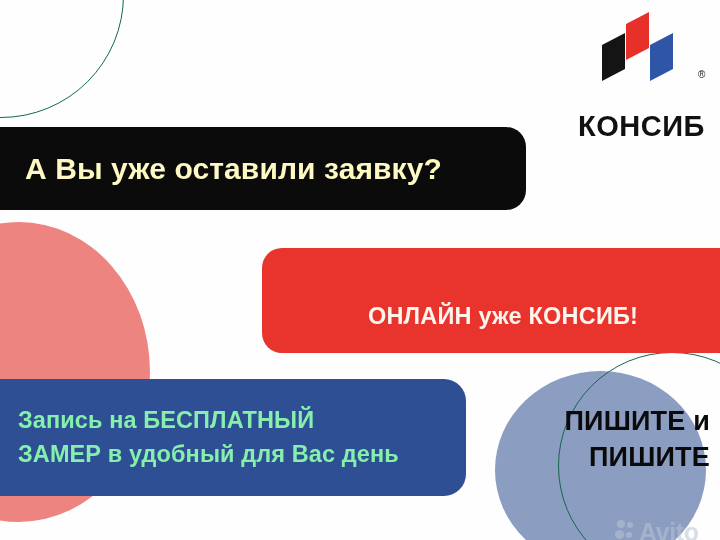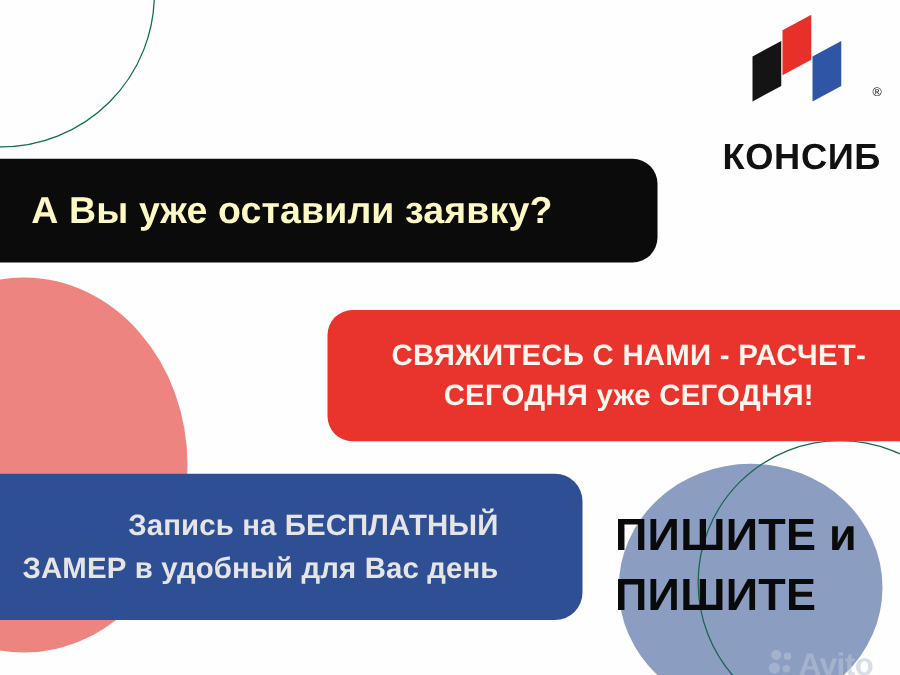--- a/index.html
+++ b/index.html
@@ -148,37 +148,36 @@
     left: -26px;
     top: 379px;
     width: 492px;
     height: 117px;
     background: #2e4f93;
     border-radius: 22px;
     padding-left: 44px;
     padding-right: 18px;
   }
   .box-blue .txt {
-    color: #e5e5e5;
+    color: #86efac;
     font-size: 23.5px;
     font-weight: bold;
     line-height: 1.42;
     letter-spacing: 0.1px;
-    text-align: right;
   }
 
   
   .circle-text {
     position: absolute;
     left: 492px;
     top: 404px;
     width: 218px;
-    text-align: left;
+    text-align: right;
     color: #0a0a0a;
-    font-size: 36px;
+    font-size: 27px;
     font-weight: bold;
     line-height: 1.33;
     letter-spacing: 0.2px;
   }
 
   
   .watermark {
     position: absolute;
     left: 615px;
     top: 520px;
@@ -229,22 +228,22 @@
     <div class="logo-wordmark">КОНСИБ</div>
     <div class="logo-reg">®</div>
   </div>
 
   <div class="box box-black">
     <div class="txt">А Вы уже оставили заявку?</div>
   </div>
 
   <div class="box box-red">
     <div class="txt">
-      <span>СВЯЖИТЕСЬ С НАМИ - РАСЧЕТ-</span><br>
-      <span>СЕГОДНЯ уже СЕГОДНЯ!</span>
+      <br>
+      <span>ОНЛАЙН уже КОНСИБ!</span>
     </div>
   </div>
 
   <div class="box box-blue">
     <div class="txt">
       <span>Запись на БЕСПЛАТНЫЙ</span><br>
       <span>ЗАМЕР в удобный для Вас день</span>
     </div>
   </div>
 

